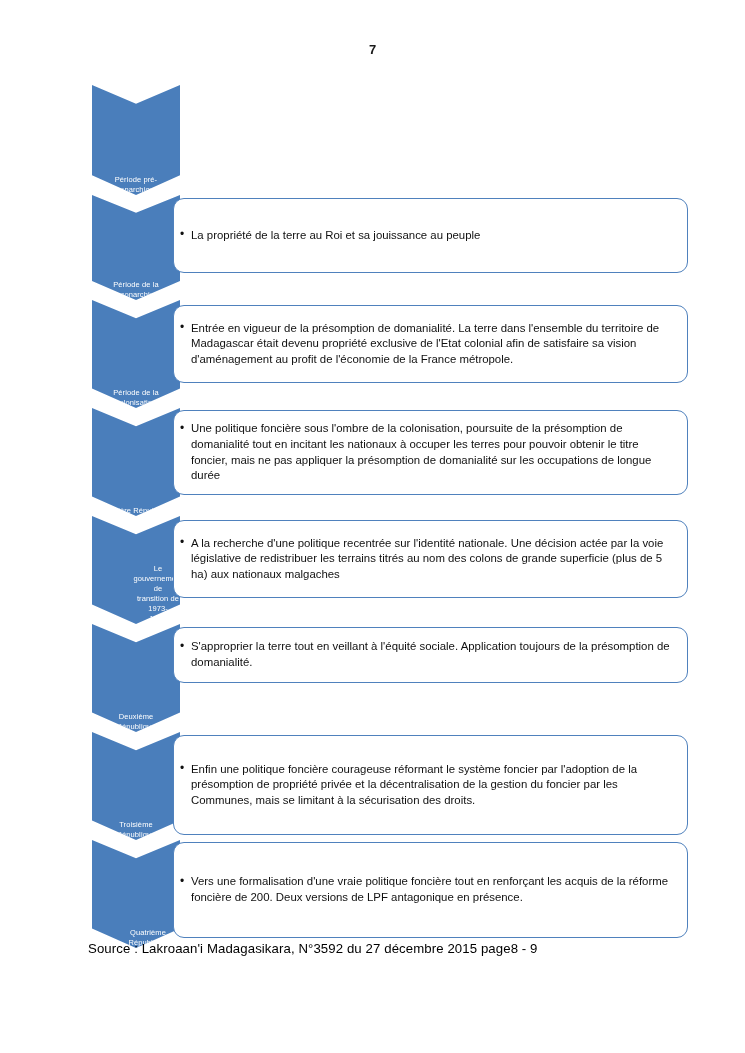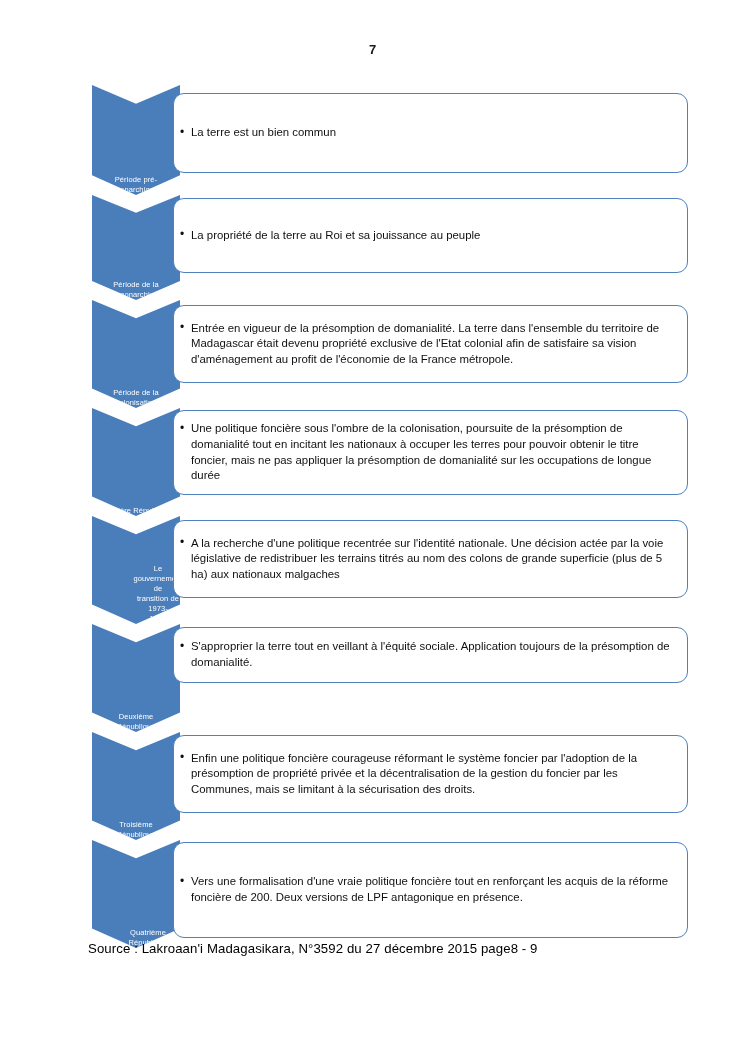--- a/index.html
+++ b/index.html
@@ -129,25 +129,20 @@
 <div class="page">
 
   <div class="page-number">7</div>
 
   <div class="flow" id="flow-container" style="height: 863px;">
       <div class="flow-row" style="position: absolute; top: 0px; height: 110px;">
         <div class="chevron" style="height: 110px; background: rgb(74, 126, 187);">
           <div class="chevron-label">Période pré-
 monarchique</div>
         </div>
-        <div class="textbox" style="top: 8px; height: 80px; border-color: rgb(79, 129, 189);">
-          <ul class="bullet-list">
-            <li class="bullet-item">La terre est un bien commun</li>
-          </ul>
-        </div>
       </div>
       <div class="flow-row" style="position: absolute; top: 110px; height: 105px;">
         <div class="chevron" style="height: 105px; background: rgb(74, 126, 187);">
           <div class="chevron-label">Période de la
 monarchie</div>
         </div>
         <div class="textbox" style="top: 3px; height: 75px; border-color: rgb(79, 129, 189);">
           <ul class="bullet-list">
             <li class="bullet-item">La propriété de la terre au Roi et sa jouissance au peuple</li>
           </ul>
@@ -195,21 +190,21 @@
           <ul class="bullet-list">
             <li class="bullet-item">S'approprier la terre tout en veillant à l'équité sociale. Application toujours de la présomption de domanialité.</li>
           </ul>
         </div>
       </div>
       <div class="flow-row" style="position: absolute; top: 647px; height: 108px;">
         <div class="chevron" style="height: 108px; background: rgb(74, 126, 187);">
           <div class="chevron-label">Troisième
 République</div>
         </div>
-        <div class="textbox" style="top: 3px; height: 78px; border-color: rgb(79, 129, 189);">
+        <div class="textbox" style="top: 3px; height: 100px; border-color: rgb(79, 129, 189);">
           <ul class="bullet-list">
             <li class="bullet-item">Enfin une politique foncière courageuse réformant le système foncier par l'adoption de la présomption de propriété privée et la décentralisation de la gestion du foncier par les Communes, mais se limitant à la sécurisation des droits.</li>
           </ul>
         </div>
       </div>
       <div class="flow-row" style="position: absolute; top: 755px; height: 108px;">
         <div class="chevron" style="height: 108px; background: rgb(74, 126, 187); padding-left: 24px;">
           <div class="chevron-label">Quatrième
 République</div>
         </div>

